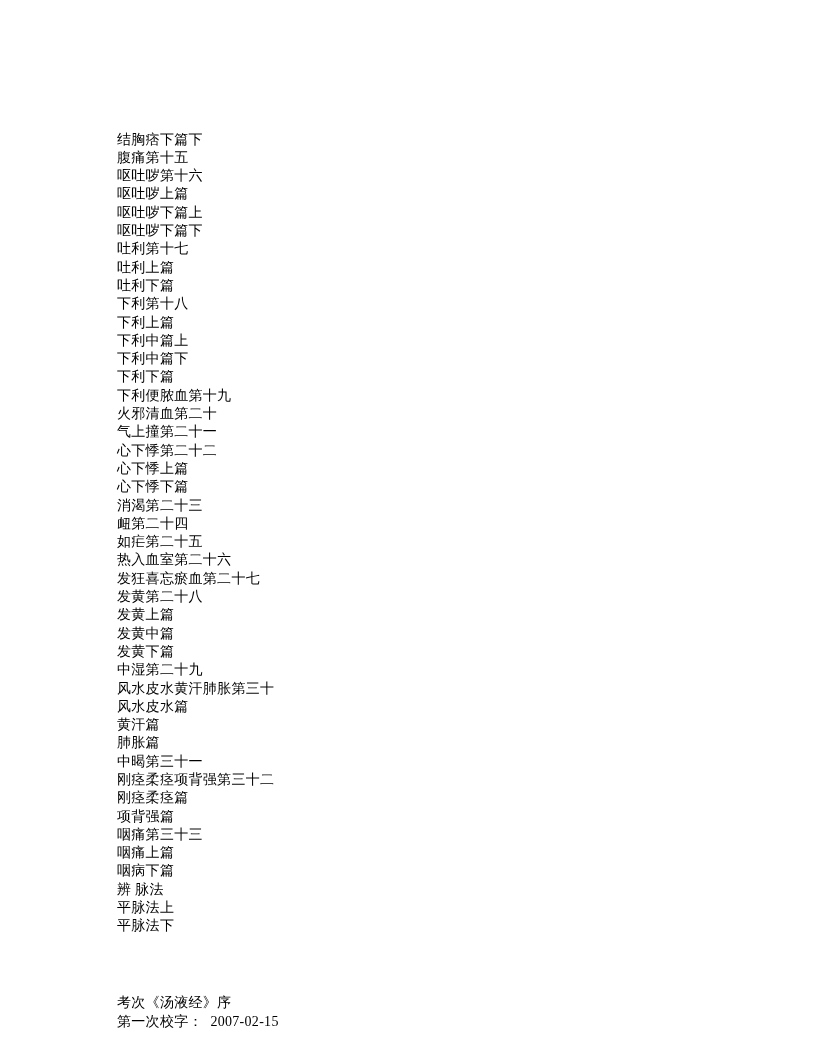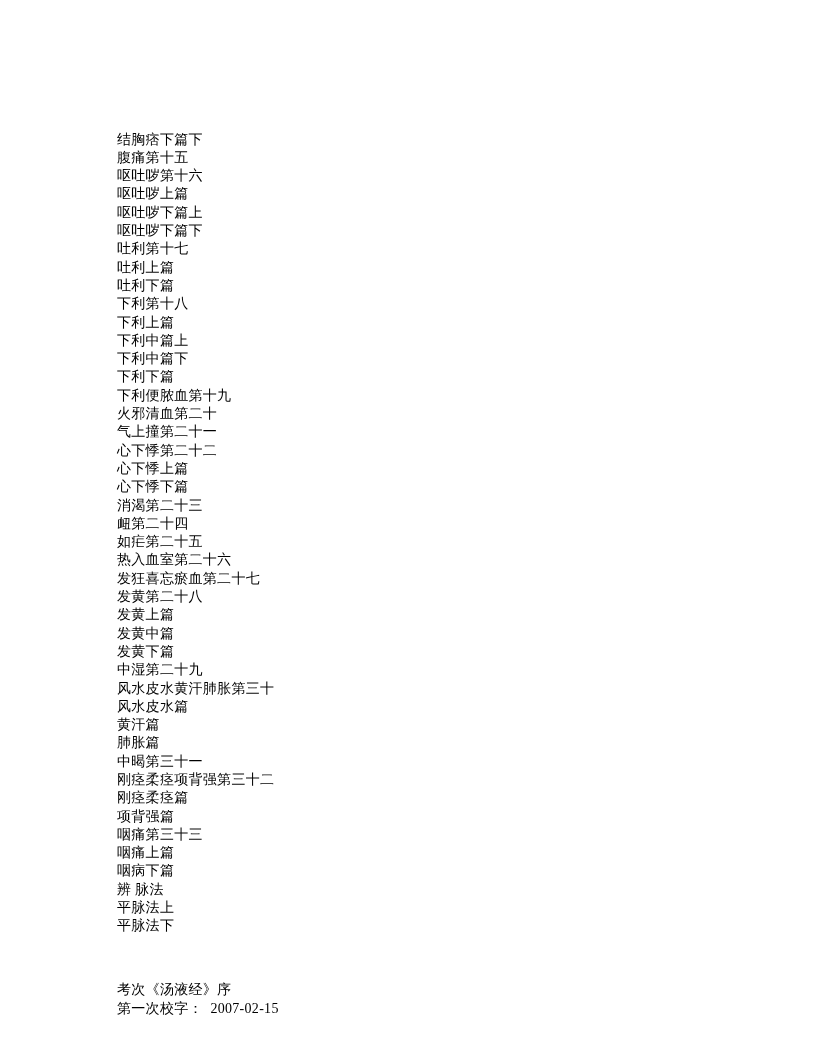--- a/index.html
+++ b/index.html
@@ -29,21 +29,21 @@
     color: #000000;
     font-size: 14px;
     line-height: 18.3px;
     white-space: pre;
   }
   .line {
     min-height: 18.3px;
     letter-spacing: 0.3px;
   }
   .footer-block {
-    margin-top: 9px; 
+    margin-top: 22px; 
   }
 </style>
 </head>
 <body style="background: rgb(255, 255, 255);">
 
 <div class="page">
   <div class="doc-content" style="color: rgb(0, 0, 0);">
     <div id="toc-list"><div class="line">结胸痞下篇下</div><div class="line">腹痛第十五</div><div class="line">呕吐哕第十六</div><div class="line">呕吐哕上篇</div><div class="line">呕吐哕下篇上</div><div class="line">呕吐哕下篇下</div><div class="line">吐利第十七</div><div class="line">吐利上篇</div><div class="line">吐利下篇</div><div class="line">下利第十八</div><div class="line">下利上篇</div><div class="line">下利中篇上</div><div class="line">下利中篇下</div><div class="line">下利下篇</div><div class="line">下利便脓血第十九</div><div class="line">火邪清血第二十</div><div class="line">气上撞第二十一</div><div class="line">心下悸第二十二</div><div class="line">心下悸上篇</div><div class="line">心下悸下篇</div><div class="line">消渴第二十三</div><div class="line">衄第二十四</div><div class="line">如疟第二十五</div><div class="line">热入血室第二十六</div><div class="line">发狂喜忘瘀血第二十七</div><div class="line">发黄第二十八</div><div class="line">发黄上篇</div><div class="line">发黄中篇</div><div class="line">发黄下篇</div><div class="line">中湿第二十九</div><div class="line">风水皮水黄汗肺胀第三十</div><div class="line">风水皮水篇</div><div class="line">黄汗篇</div><div class="line">肺胀篇</div><div class="line">中暍第三十一</div><div class="line">刚痉柔痉项背强第三十二</div><div class="line">刚痉柔痉篇</div><div class="line">项背强篇</div><div class="line">咽痛第三十三</div><div class="line">咽痛上篇</div><div class="line">咽病下篇</div><div class="line">辨 脉法</div><div class="line">平脉法上</div><div class="line">平脉法下</div></div>
     <div class="footer-block" id="footer-block"><div class="line">考次《汤液经》序</div><div class="line">第一次校字：  2007-02-15</div></div>
   </div>

